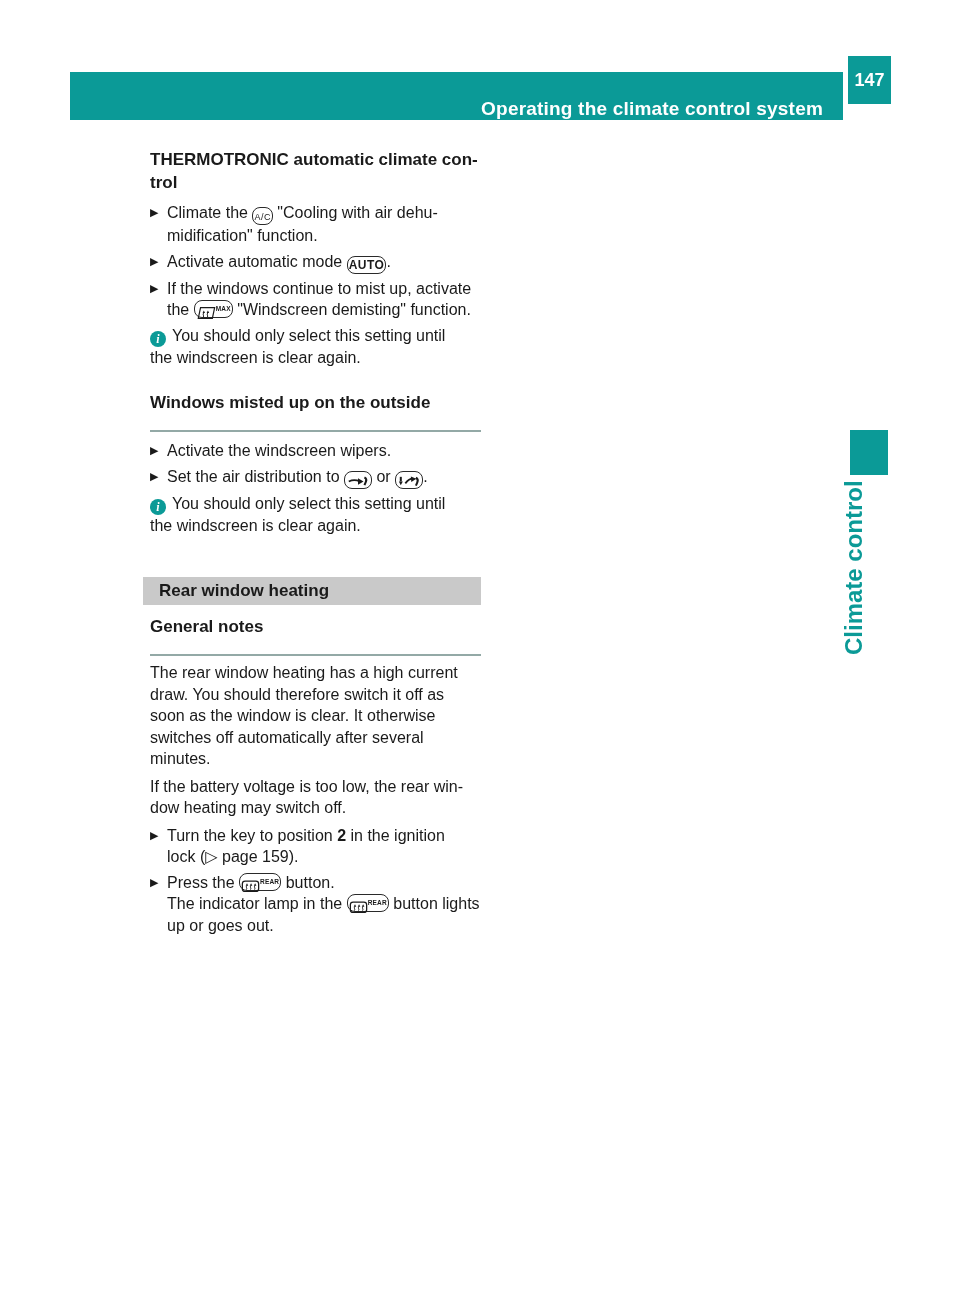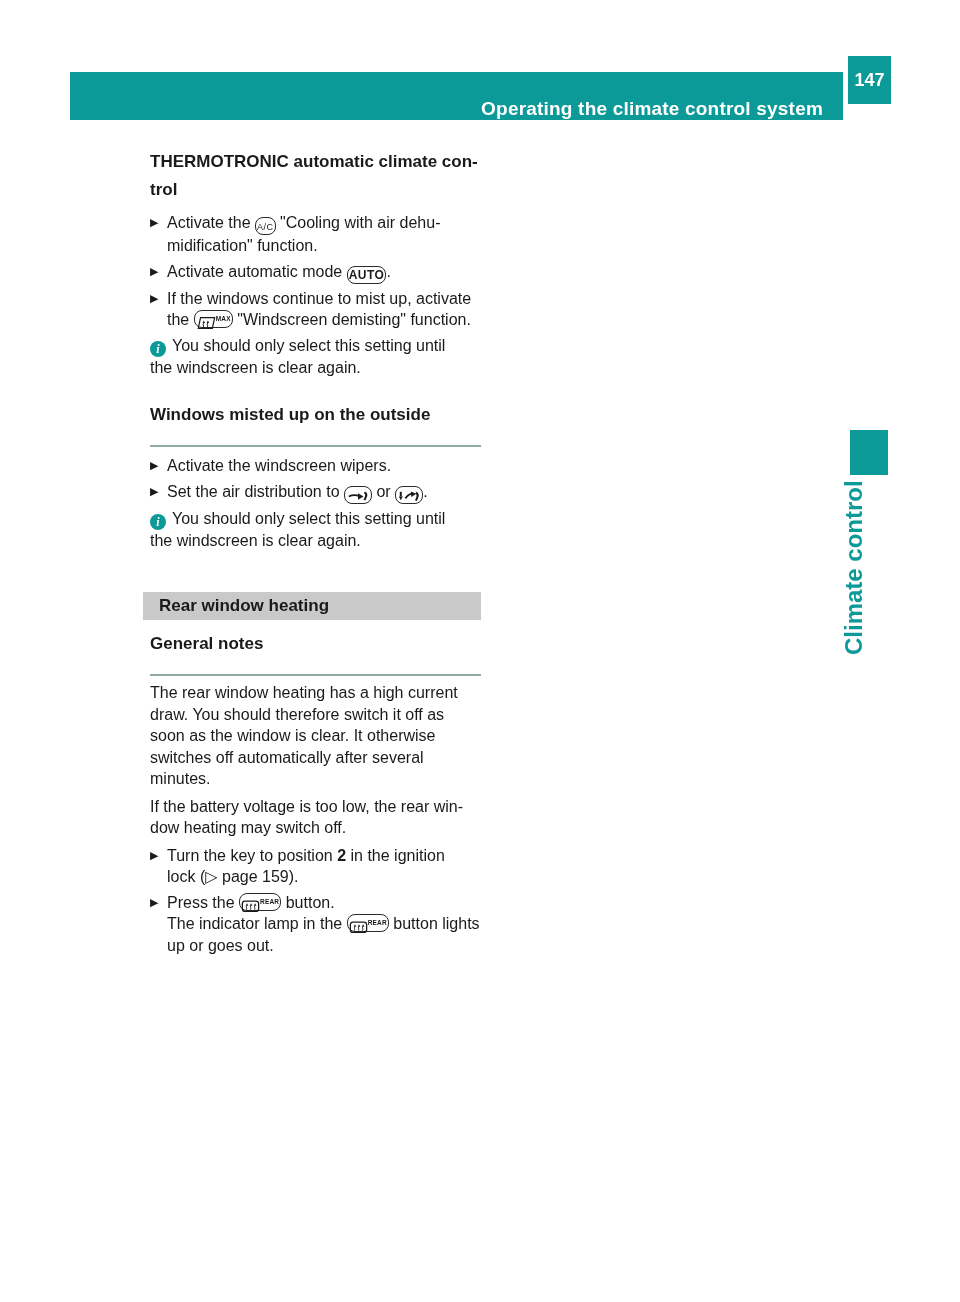--- a/index.html
+++ b/index.html
@@ -17,21 +17,21 @@
 
   
   .side-square { position:absolute; left:850px; top:430px; width:38px; height:45px; background:#0b9a97; }
   .side-label { position:absolute; left:840px; top:655px; transform-origin:0 0;
     transform:rotate(-90deg); color:#0b9a97; font-weight:bold; font-size:24px;
     white-space:nowrap; line-height:28px; }
 
   
   .content { position:absolute; left:150px; top:148px; width:331px; font-size:16px; line-height:21.5px; }
   .bt { white-space:pre-line; }
-  .subheading { font-size:17px; line-height:28px; font-weight:bold; margin:0 0 8px; white-space:pre-line; }
+  .subheading { font-size:17px; line-height:23px; font-weight:bold; margin:0 0 8px; white-space:pre-line; }
   .ruled { border-bottom:2px solid #93a9a6; padding-bottom:16px; margin-bottom:8px; }
   .mt-s2 { margin-top:23px; }
   .mt-gn { margin-top:10px; margin-bottom:6px; }
   .mt-sw { margin-top:21px; }
 
   .bullet-item { display:flex; margin:0 0 4px; }
   .bullet-marker { width:17px; flex:0 0 17px; font-size:11px; line-height:21.5px; }
   .bullet-body { flex:1; }
 
   .info-item { margin:2px 0 4px; }
@@ -69,21 +69,21 @@
   <div class="side-square"></div>
   <div class="side-label">Climate control</div>
 
   <div class="content">
 
     <div class="subheading">THERMOTRONIC automatic climate con-
 trol</div>
 
     <div class="bullet-item">
       <span class="bullet-marker">▶</span>
-      <div class="bullet-body"><span class="bt">Activate the</span> <span class="kbtn"><span class="kb-ac">A/C</span></span> <span class="bt">"Cooling with air dehu-
+      <div class="bullet-body"><span class="bt">Climate the</span> <span class="kbtn"><span class="kb-ac">A/C</span></span> <span class="bt">"Cooling with air dehu-
 midification" function.</span></div>
     </div>
 
     <div class="bullet-item">
       <span class="bullet-marker">▶</span>
       <div class="bullet-body"><span class="bt">Activate automatic mode</span> <span class="kbtn"><span class="kb-auto">AUTO</span></span><span class="bt">.</span></div>
     </div>
 
     <div class="bullet-item">
       <span class="bullet-marker">▶</span>

